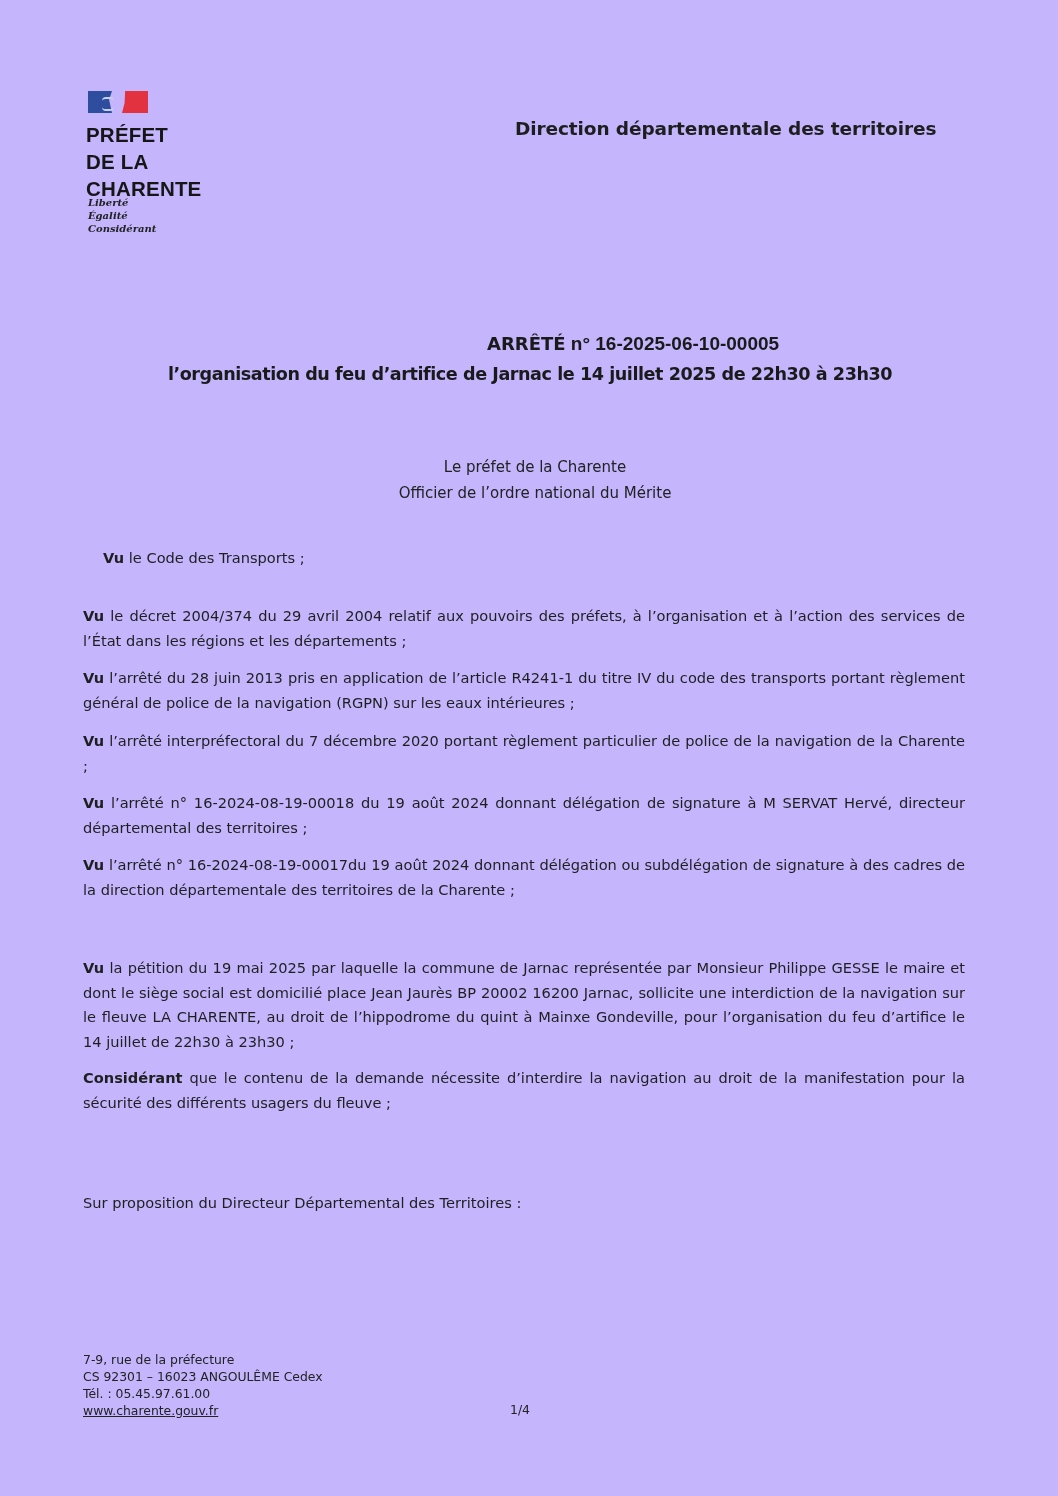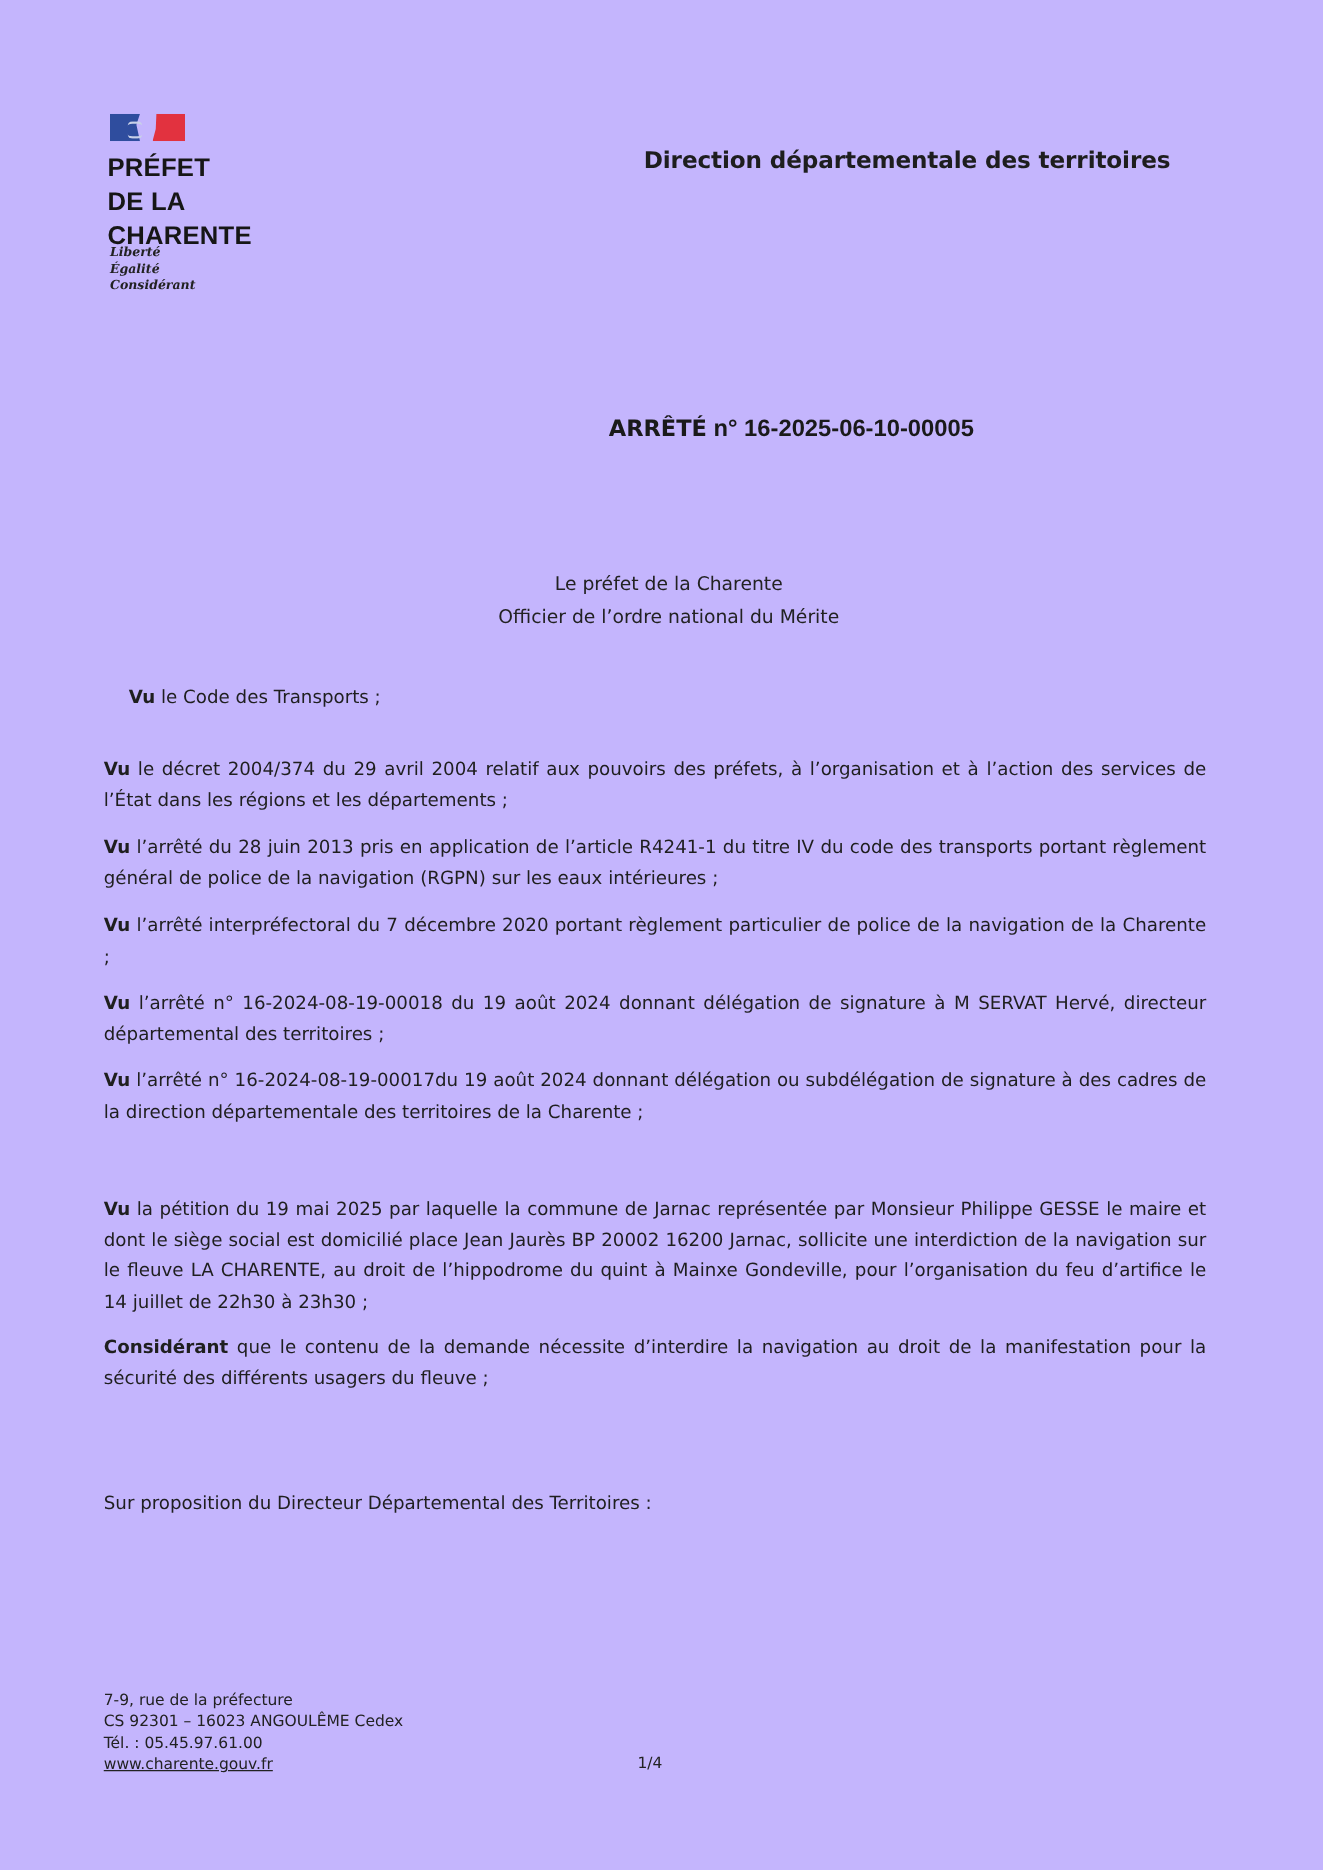--- a/index.html
+++ b/index.html
@@ -71,20 +71,21 @@
     <div>Considérant</div>
   </div>
 
   <div class="direction">Direction départementale des territoires</div>
 
   <div class="arrete-num">
     <span class="word">ARRÊTÉ</span>
     <span>n° 16-2025-06-10-00005</span>
   </div>
   <div class="title-lines">
+    <div>l’organisation du feu d’artifice de Jarnac le 14 juillet 2025 de 22h30 à 23h30</div>
   </div>
 
   <div class="prefet-line pl1">Le préfet de la Charente</div>
   <div class="prefet-line pl2">Officier de l’ordre national du Mérite</div>
 
   <div class="body-block v1">
       <p><span class="vu">Vu</span><span> le Code des Transports ;</span></p>
     </div>
   <div class="body-block v2">
       <p><span class="vu">Vu</span><span> le décret 2004/374 du 29 avril 2004 relatif aux pouvoirs des préfets, à l’organisation et à l’action des services de l’État dans les régions et les départements ;</span></p>

